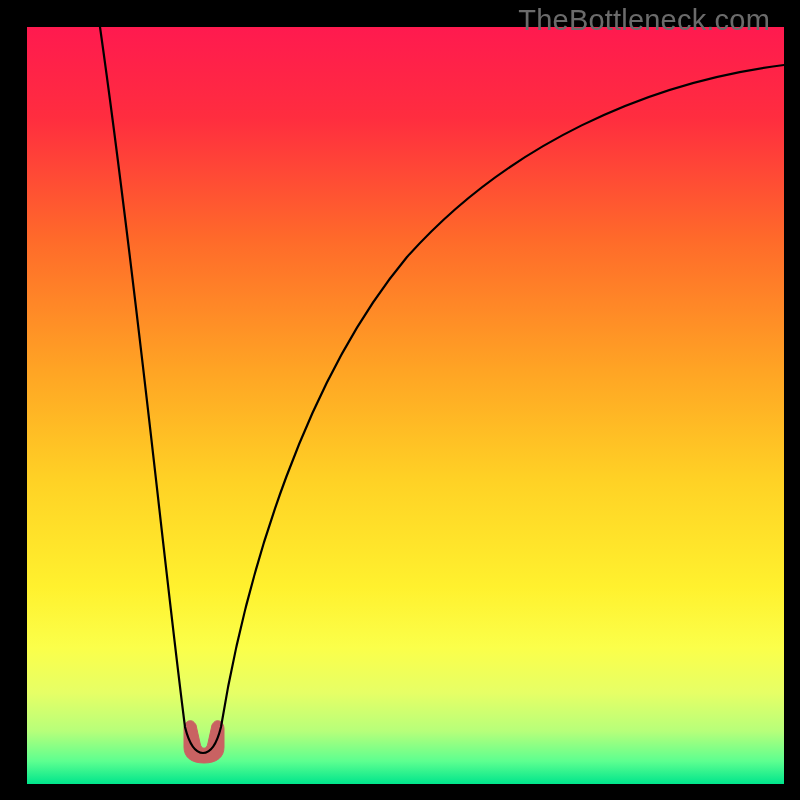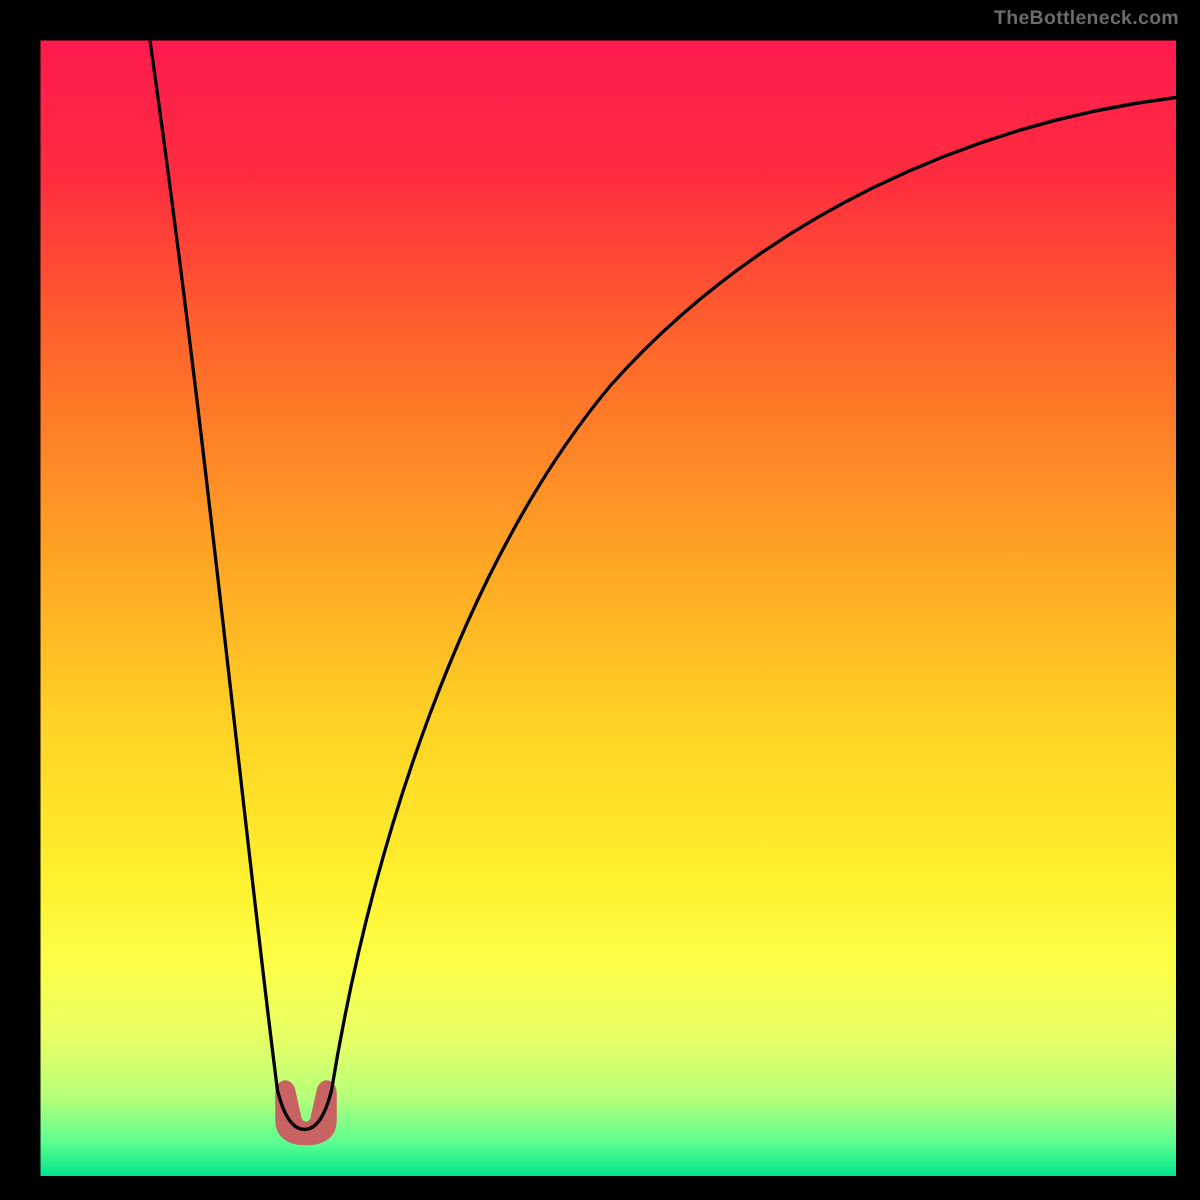--- a/index.html
+++ b/index.html
@@ -21,23 +21,23 @@
     position: absolute;
     left: 27px;
     top: 27px;
     width: 757px;
     height: 757px;
     
   }
   .watermark {
     position: absolute;
     top: 4px;
-    right: 14px;
-    font-size: 13px;
-    font-weight: 700;
+    right: 30px;
+    font-size: 29px;
+    font-weight: 400;
     color: #6b6b6b;
     letter-spacing: 0.2px;
   }
   svg.curve {
     position: absolute;
     left: 0; top: 0;
     width: 757px; height: 757px;
   }
 </style>
 </head>

